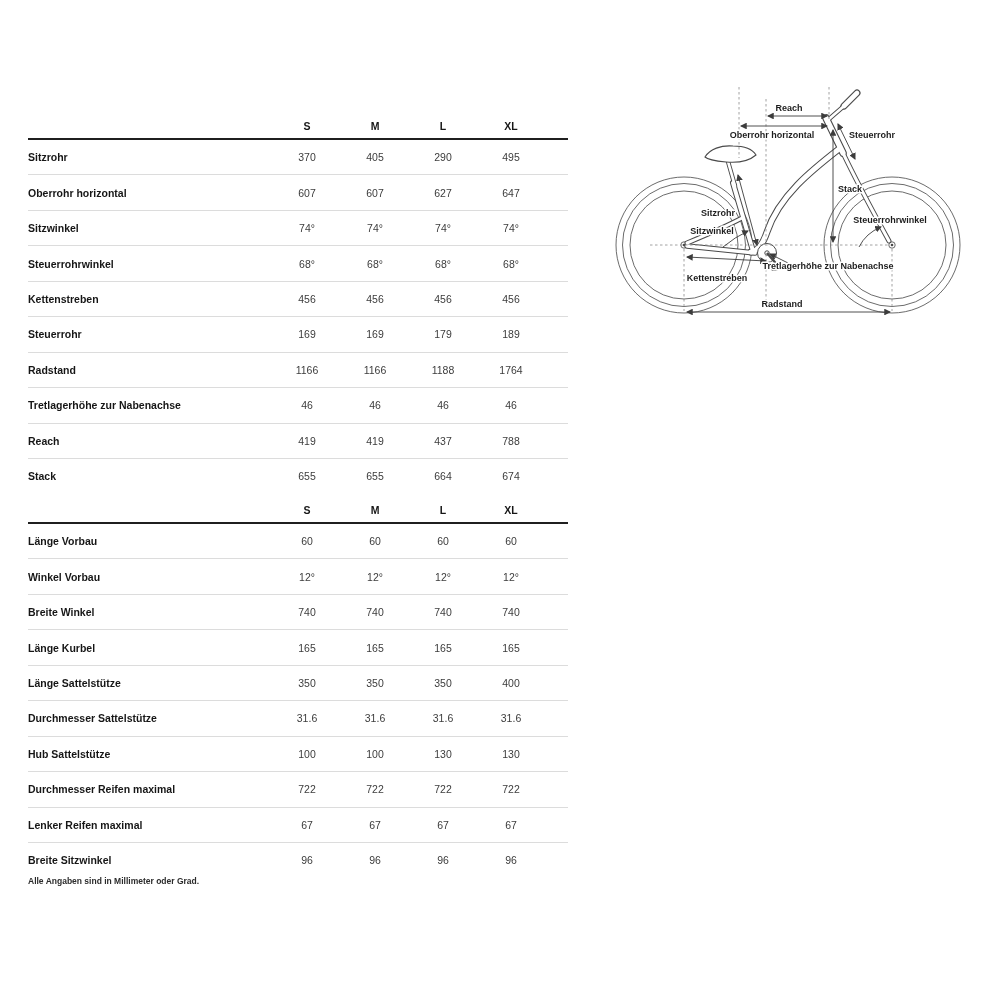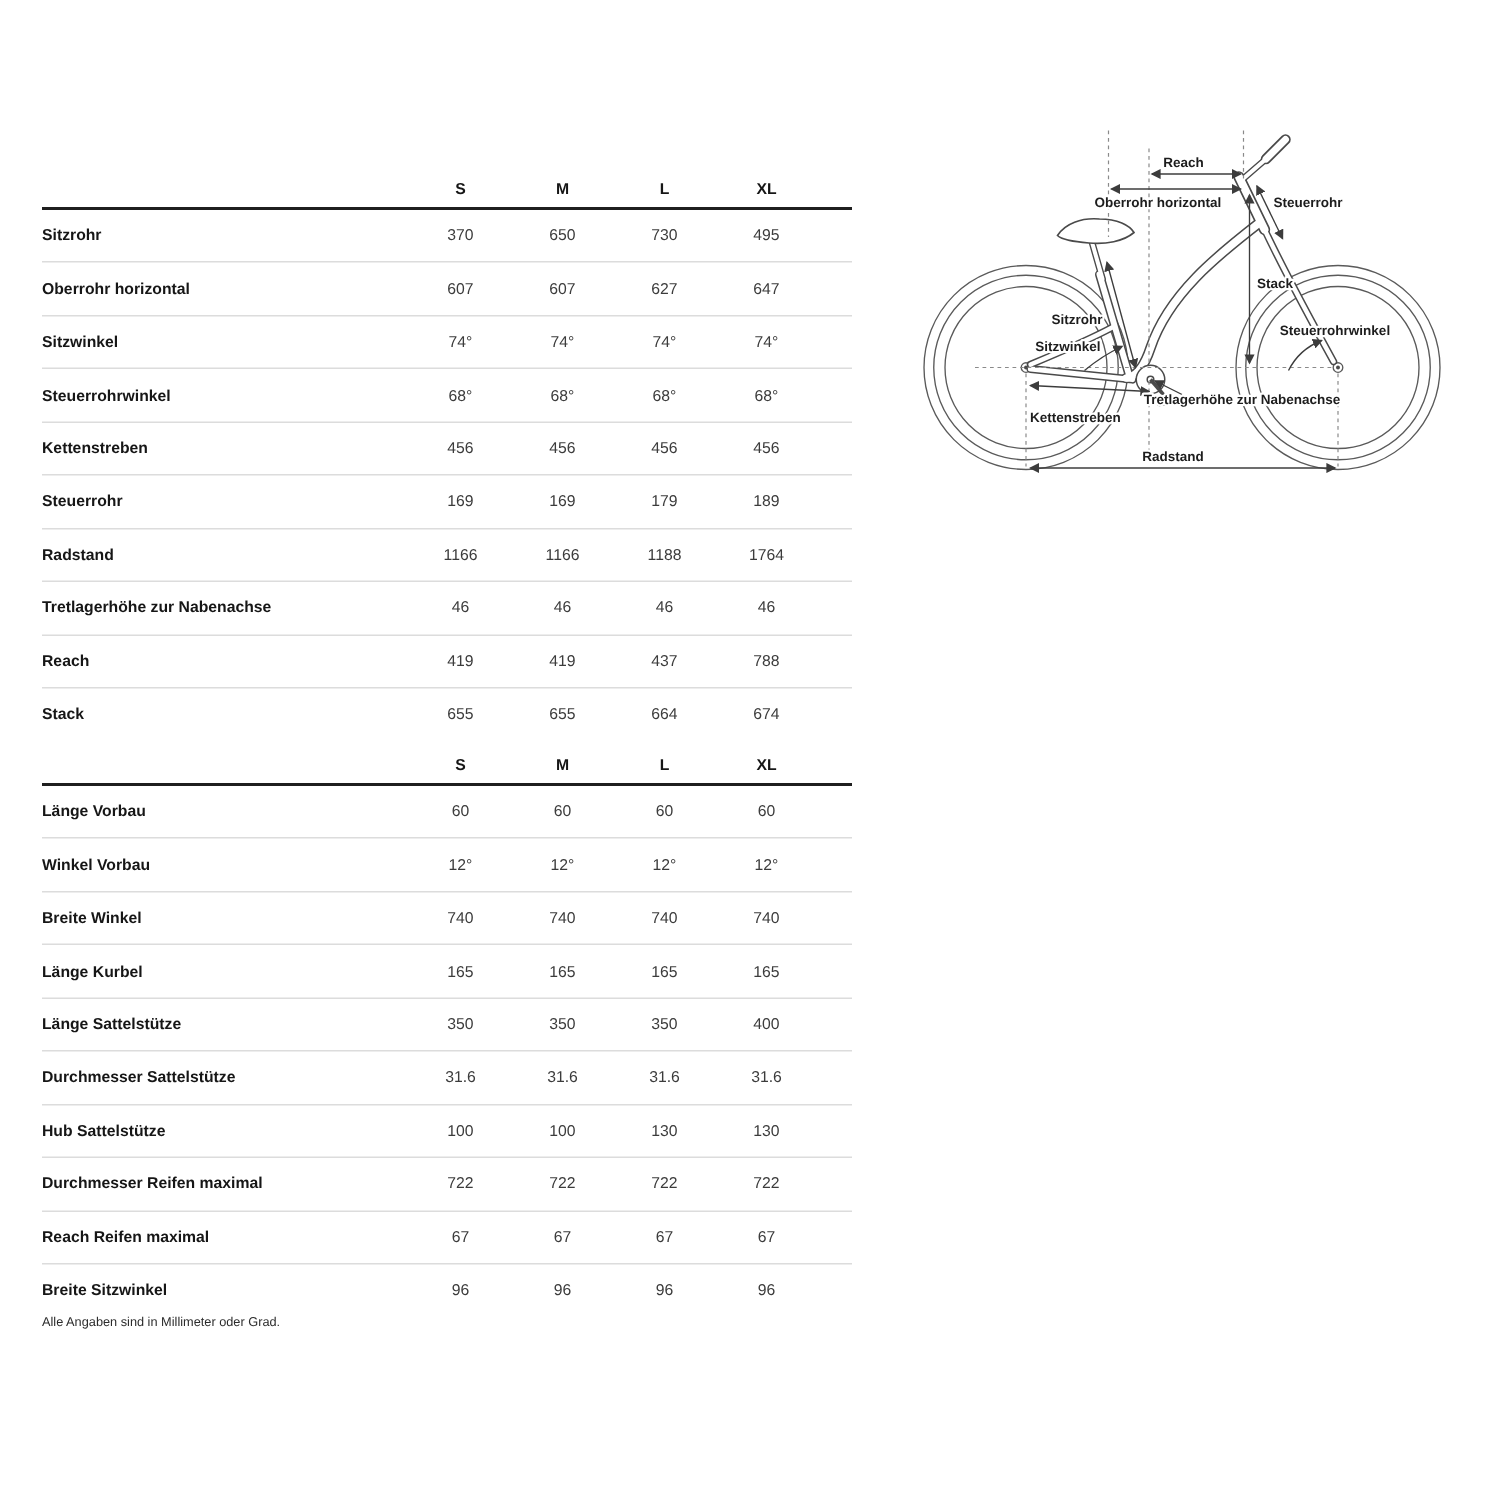--- a/index.html
+++ b/index.html
@@ -18,21 +18,21 @@
   .col-h{font-weight:bold;font-size:10.5px;color:#161616;text-align:center;}
   .tbody{display:block;}
   .trow{
     display:grid;grid-template-columns:245px 68px 68px 68px 68px;
     align-items:center;height:34.45px;
   }
   .trow + .trow{border-top:1px solid #dcdcdc;}
   .rlabel{font-weight:bold;font-size:10.5px;color:#161616;}
   .rval{font-size:10.5px;color:#3c3c3c;text-align:center;}
   #footnote{
-    position:absolute;left:28px;top:876px;font-size:8.5px;color:#2b2b2b;
+    position:absolute;left:28px;top:876px;font-size:8.5px;color:#2b2b2b;font-weight:bold;
   }
   #diagram-svg{position:absolute;left:0;top:0;}
   .dim-label{
     font-family:"Liberation Sans", sans-serif;font-size:9px;font-weight:bold;fill:#1d1d1d;
     paint-order:stroke;stroke:#ffffff;stroke-width:3px;stroke-linejoin:round;
   }
   .tube-out{fill:none;stroke:#4a4a4a;stroke-linecap:round;}
   .tube-in{fill:none;stroke:#ffffff;stroke-linecap:round;}
   .wheel{fill:none;stroke:#5a5a5a;stroke-width:0.9;}
   .dash{fill:none;stroke:#8a8a8a;stroke-width:0.8;stroke-dasharray:2.5 2.5;}
@@ -46,22 +46,22 @@
       <span></span>
       <span class="col-h">S</span>
       <span class="col-h">M</span>
       <span class="col-h">L</span>
       <span class="col-h">XL</span>
     </div>
   <div class="tbody">
       <div class="trow">
         <span class="rlabel">Sitzrohr</span>
         <span class="rval">370</span>
-        <span class="rval">650</span>
-        <span class="rval">730</span>
+        <span class="rval">405</span>
+        <span class="rval">290</span>
         <span class="rval">495</span>
       </div>
       <div class="trow">
         <span class="rlabel">Oberrohr horizontal</span>
         <span class="rval">607</span>
         <span class="rval">607</span>
         <span class="rval">627</span>
         <span class="rval">647</span>
       </div>
       <div class="trow">
@@ -182,21 +182,21 @@
         <span class="rval">130</span>
       </div>
       <div class="trow">
         <span class="rlabel">Durchmesser Reifen maximal</span>
         <span class="rval">722</span>
         <span class="rval">722</span>
         <span class="rval">722</span>
         <span class="rval">722</span>
       </div>
       <div class="trow">
-        <span class="rlabel">Reach Reifen maximal</span>
+        <span class="rlabel">Lenker Reifen maximal</span>
         <span class="rval">67</span>
         <span class="rval">67</span>
         <span class="rval">67</span>
         <span class="rval">67</span>
       </div>
       <div class="trow">
         <span class="rlabel">Breite Sitzwinkel</span>
         <span class="rval">96</span>
         <span class="rval">96</span>
         <span class="rval">96</span>

